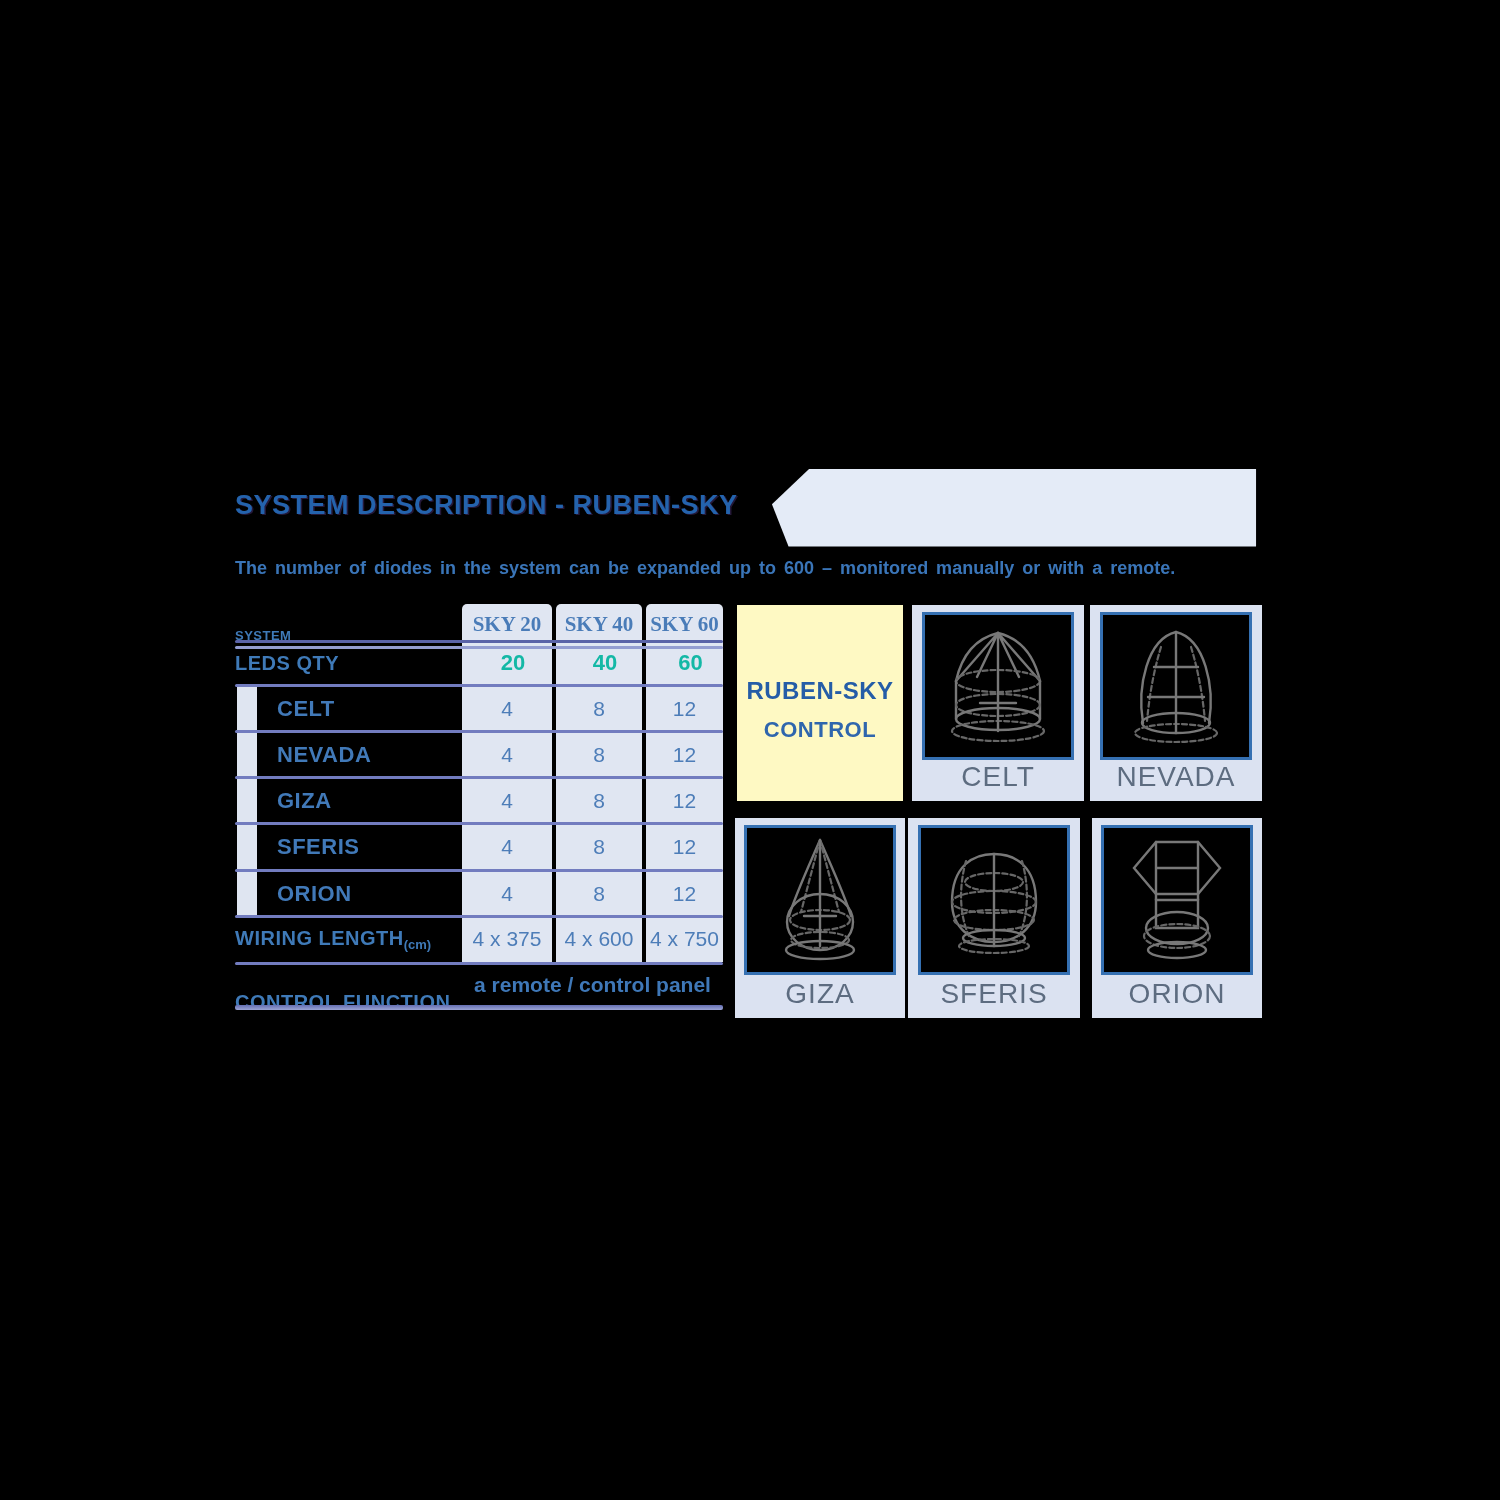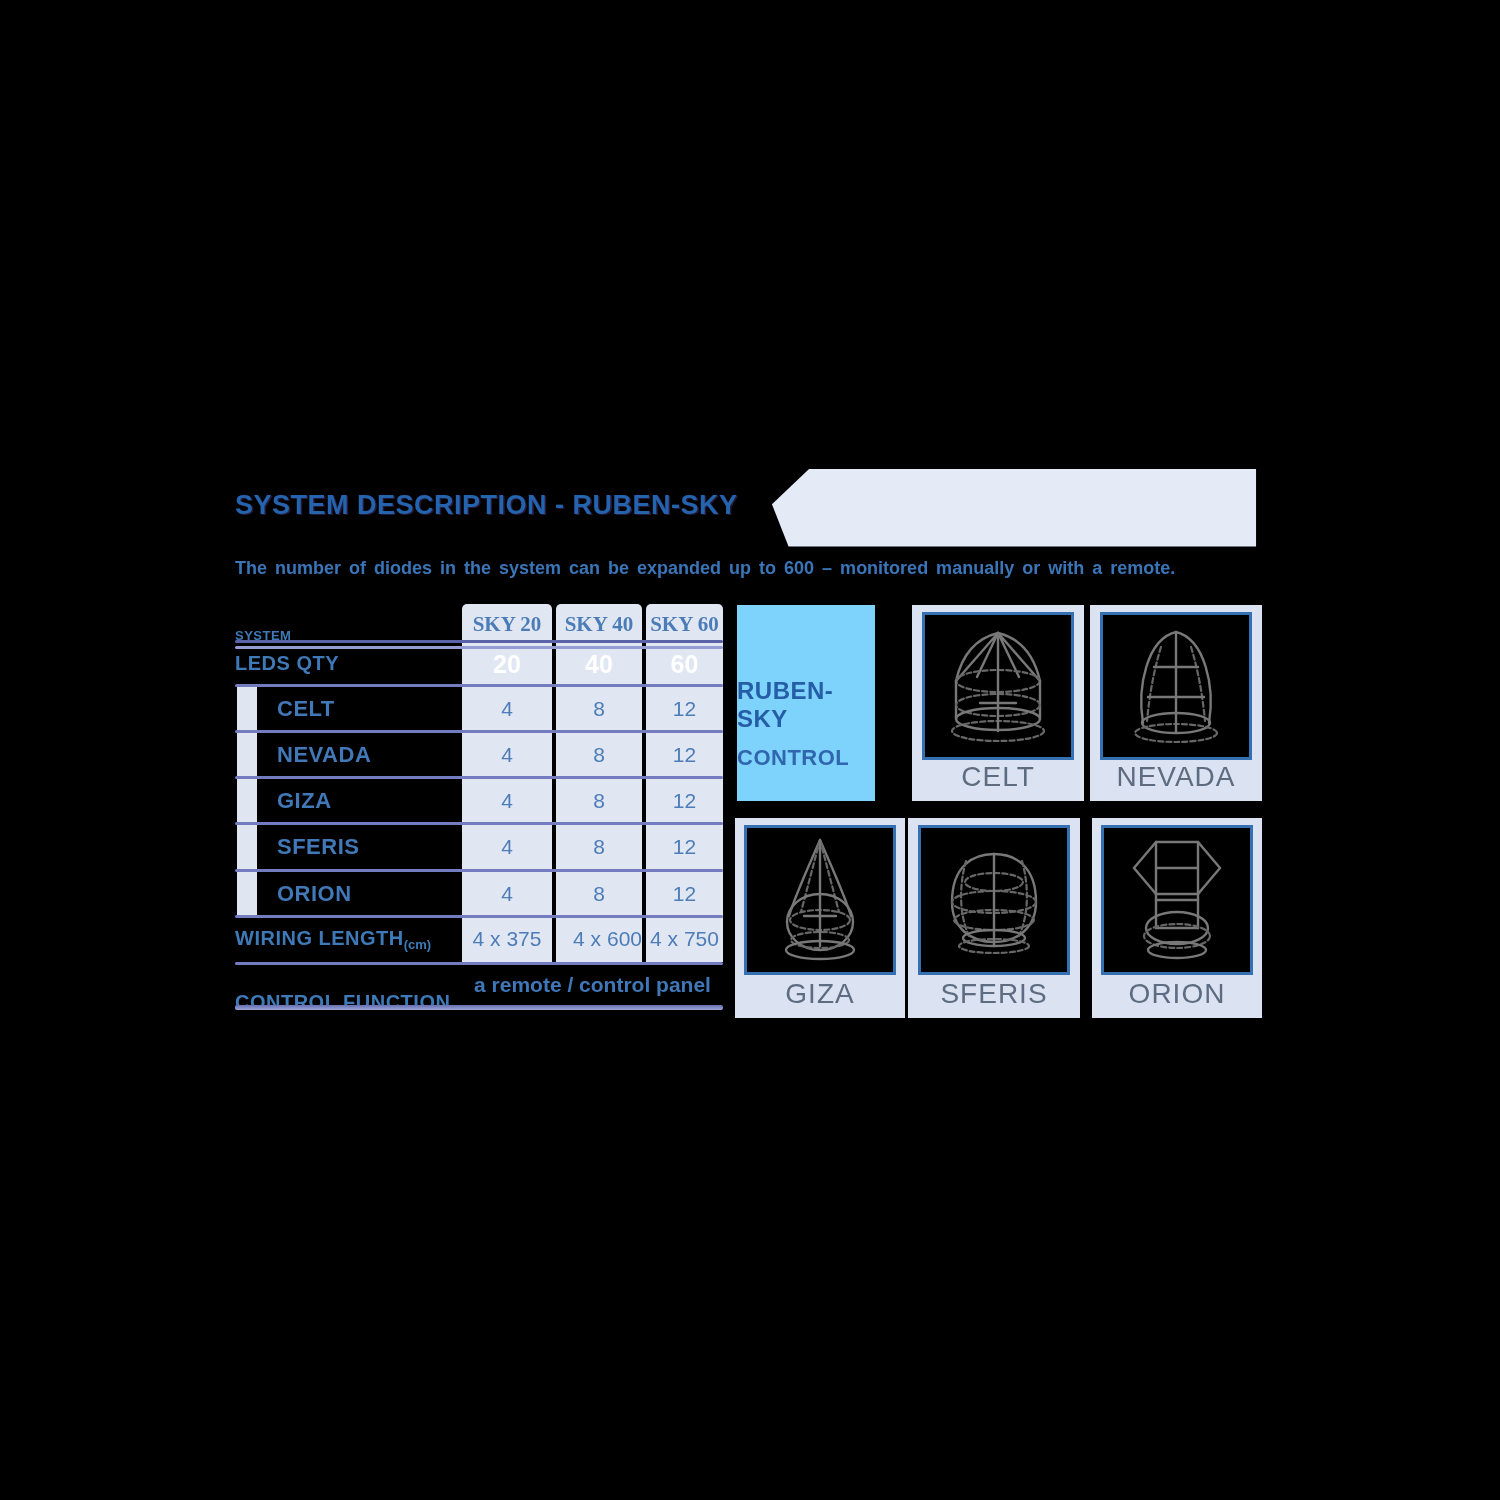--- a/index.html
+++ b/index.html
@@ -36,30 +36,30 @@
   .hline.thick { height:5px; background:linear-gradient(#656fb2,#9aa3d4); }
   .rowlabel {
     position:absolute; left:0; font-weight:bold; color:#3f7ab8; letter-spacing:.5px; white-space:nowrap;
   }
   .crystalname { position:absolute; left:42px; font-size:22px; font-weight:bold; color:#4179b8; letter-spacing:.5px; }
   .cell { position:absolute; text-align:center; font-size:21px; color:#4d7db8; white-space:nowrap; }
   .cell.c1 { left:227px; width:90px; }
   .cell.c2 { left:321px; width:86px; }
   .cell.c3 { left:411px; width:77px; }
   .colhead { font-size:21px; font-weight:600; color:#4a7cb8;font-family:Liberation Serif, serif; }
-  .ledsval { font-size:25px; font-weight:bold; color:#ffffff; }
+  .ledsval { font-size:22px; font-weight:bold; color:#14b8a6;padding-left:6px; }
   .sub-unit { font-size:13px; vertical-align:-4px; letter-spacing:0; }
   .controlval {
     position:absolute; left:227px; width:261px; top:362px; height:45px; line-height:45px;
     text-align:center; font-size:21px; font-weight:bold; color:#3f78b8; white-space:nowrap;
   }
   
   .crystals-header {
-    position:absolute; left:737px; top:605px; width:138px; height:196px;
-    background:#7dd3fc; text-align:left;
+    position:absolute; left:737px; top:605px; width:166px; height:196px;
+    background:#fef9c3; text-align:center;
   }
   .crystals-header .l1 { margin-top:72px; font-size:24px; font-weight:bold; color:#255da7; letter-spacing:.5px; }
   .crystals-header .l2 { margin-top:12px; font-size:22px; font-weight:600; color:#2f66ad; letter-spacing:.5px; }
   .tile { position:absolute; background:#dbe2f1; }
   .tile-frame {
     position:absolute; left:50%; transform:translateX(-50%); top:7px;
     width:152px; height:148px; background:#000;
     border:3px solid #3570b2; box-sizing:border-box;
   }
   .tile-label {
@@ -123,21 +123,21 @@
     <div class="hline" style="top:269px;"></div>
 
     <div class="crystalname" style="top:281px;">ORION</div>
     <div class="cell c1" style="top:282px;">4</div>
     <div class="cell c2" style="top:282px;">8</div>
     <div class="cell c3" style="top:282px;">12</div>
     <div class="hline" style="top:315px;"></div>
 
     <div class="rowlabel" style="top:327px; font-size:20px;"><span>WIRING LENGTH</span><span class="sub-unit">(cm)</span></div>
     <div class="cell c1" style="top:327px;">4 x 375</div>
-    <div class="cell c2" style="top:327px;text-align:right;">4 x 600</div>
+    <div class="cell c2" style="top:327px;">4 x 600</div>
     <div class="cell c3" style="top:327px;">4 x 750</div>
     <div class="hline" style="top:362px;"></div>
 
     <div class="rowlabel" style="top:391px; font-size:20px;">CONTROL FUNCTION</div>
     <div class="controlval">a remote / control panel</div>
     <div class="hline thick" style="top:405px;"></div>
   </div>
 
   <div class="crystals-header">
     <div class="l1">RUBEN-SKY</div>

